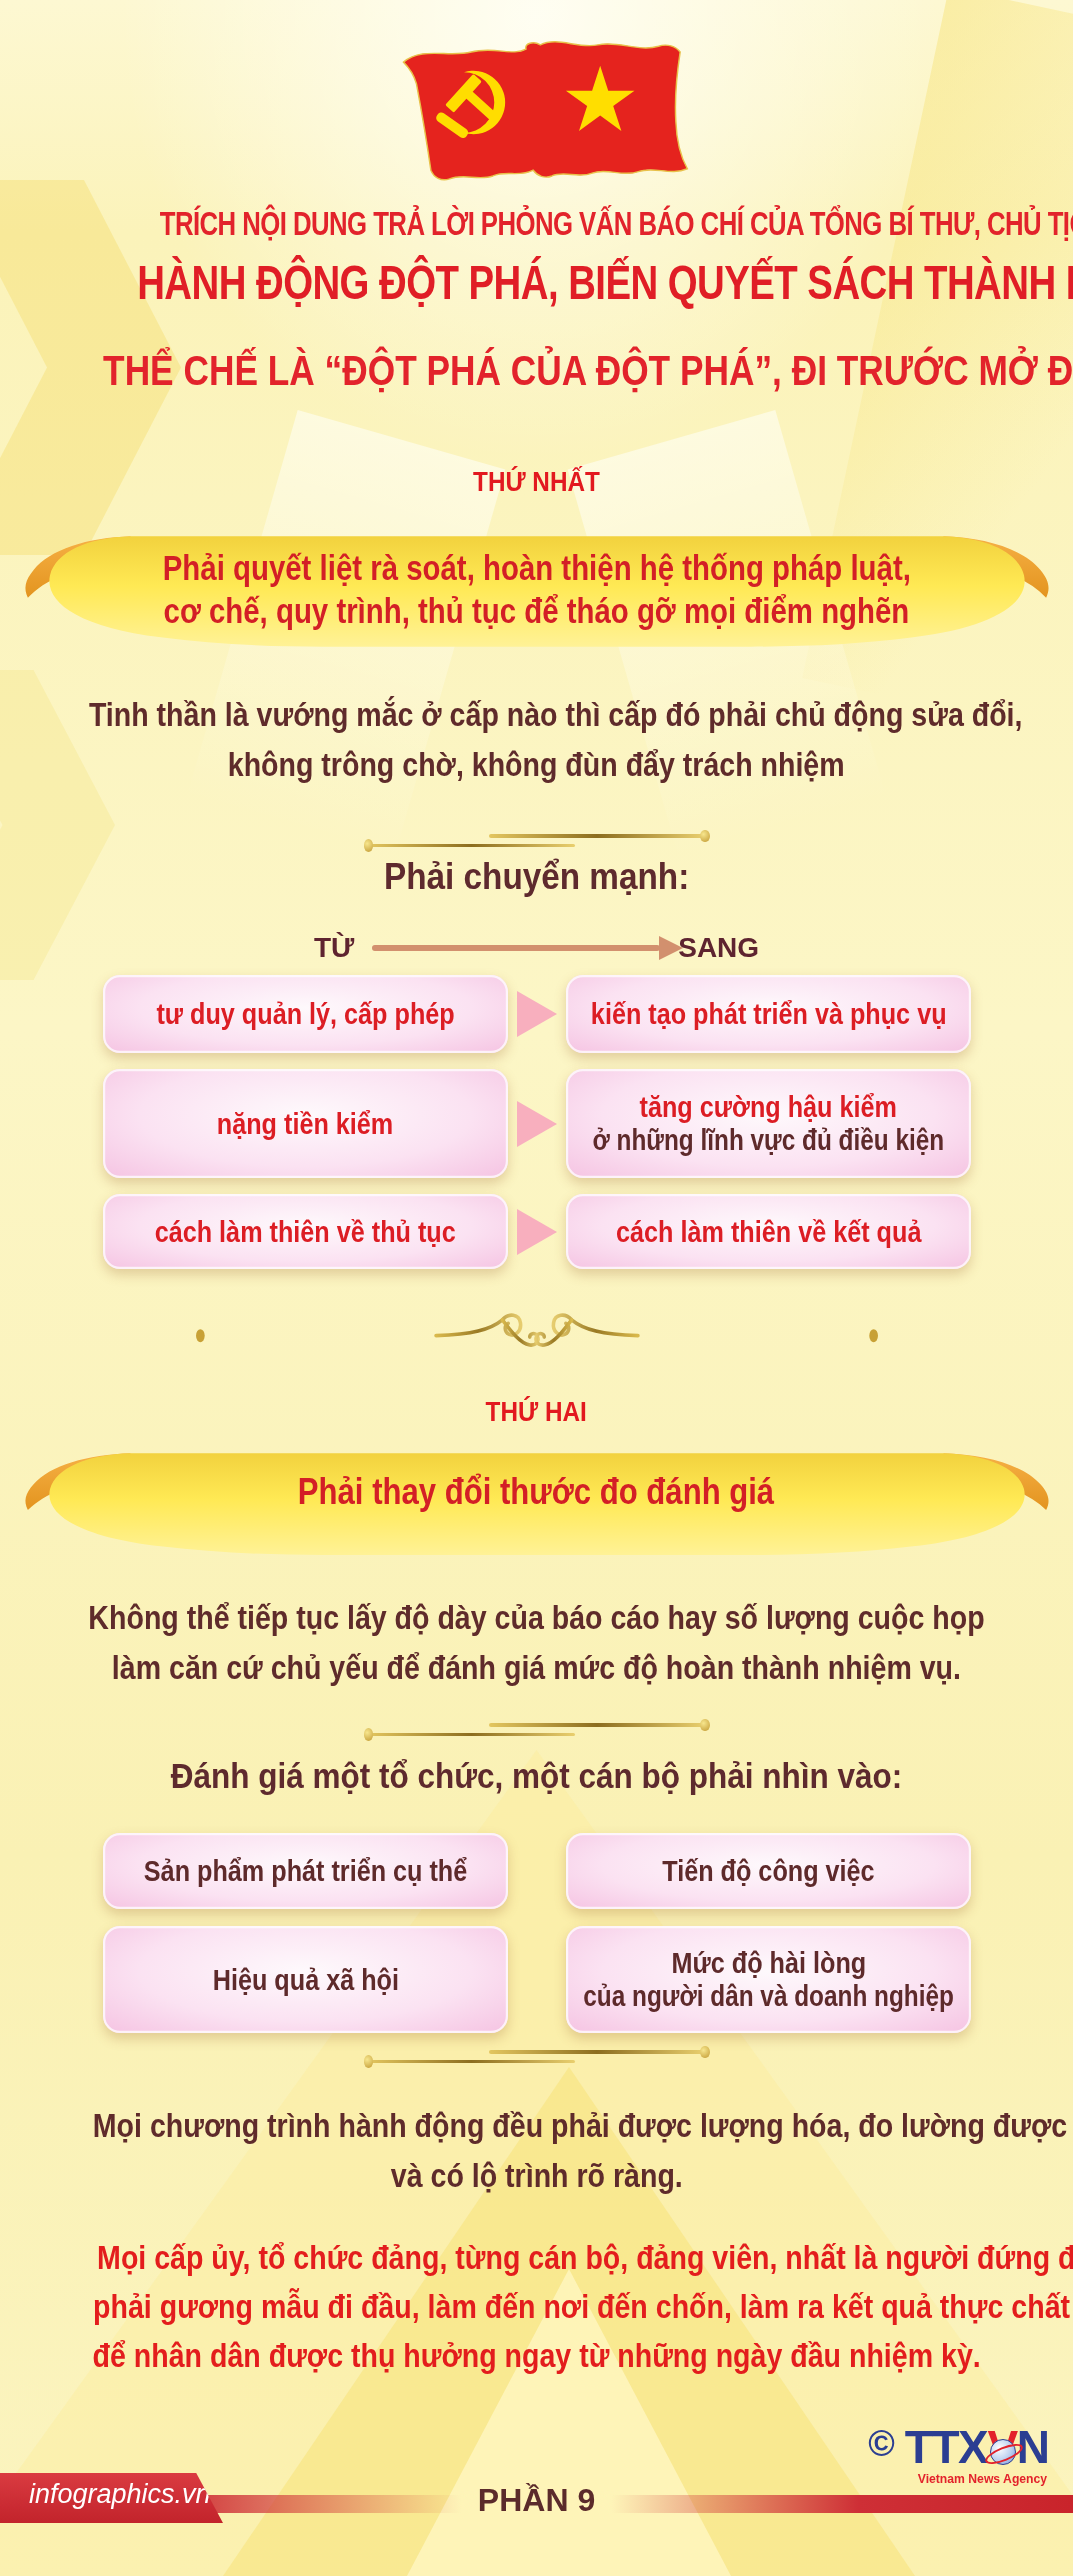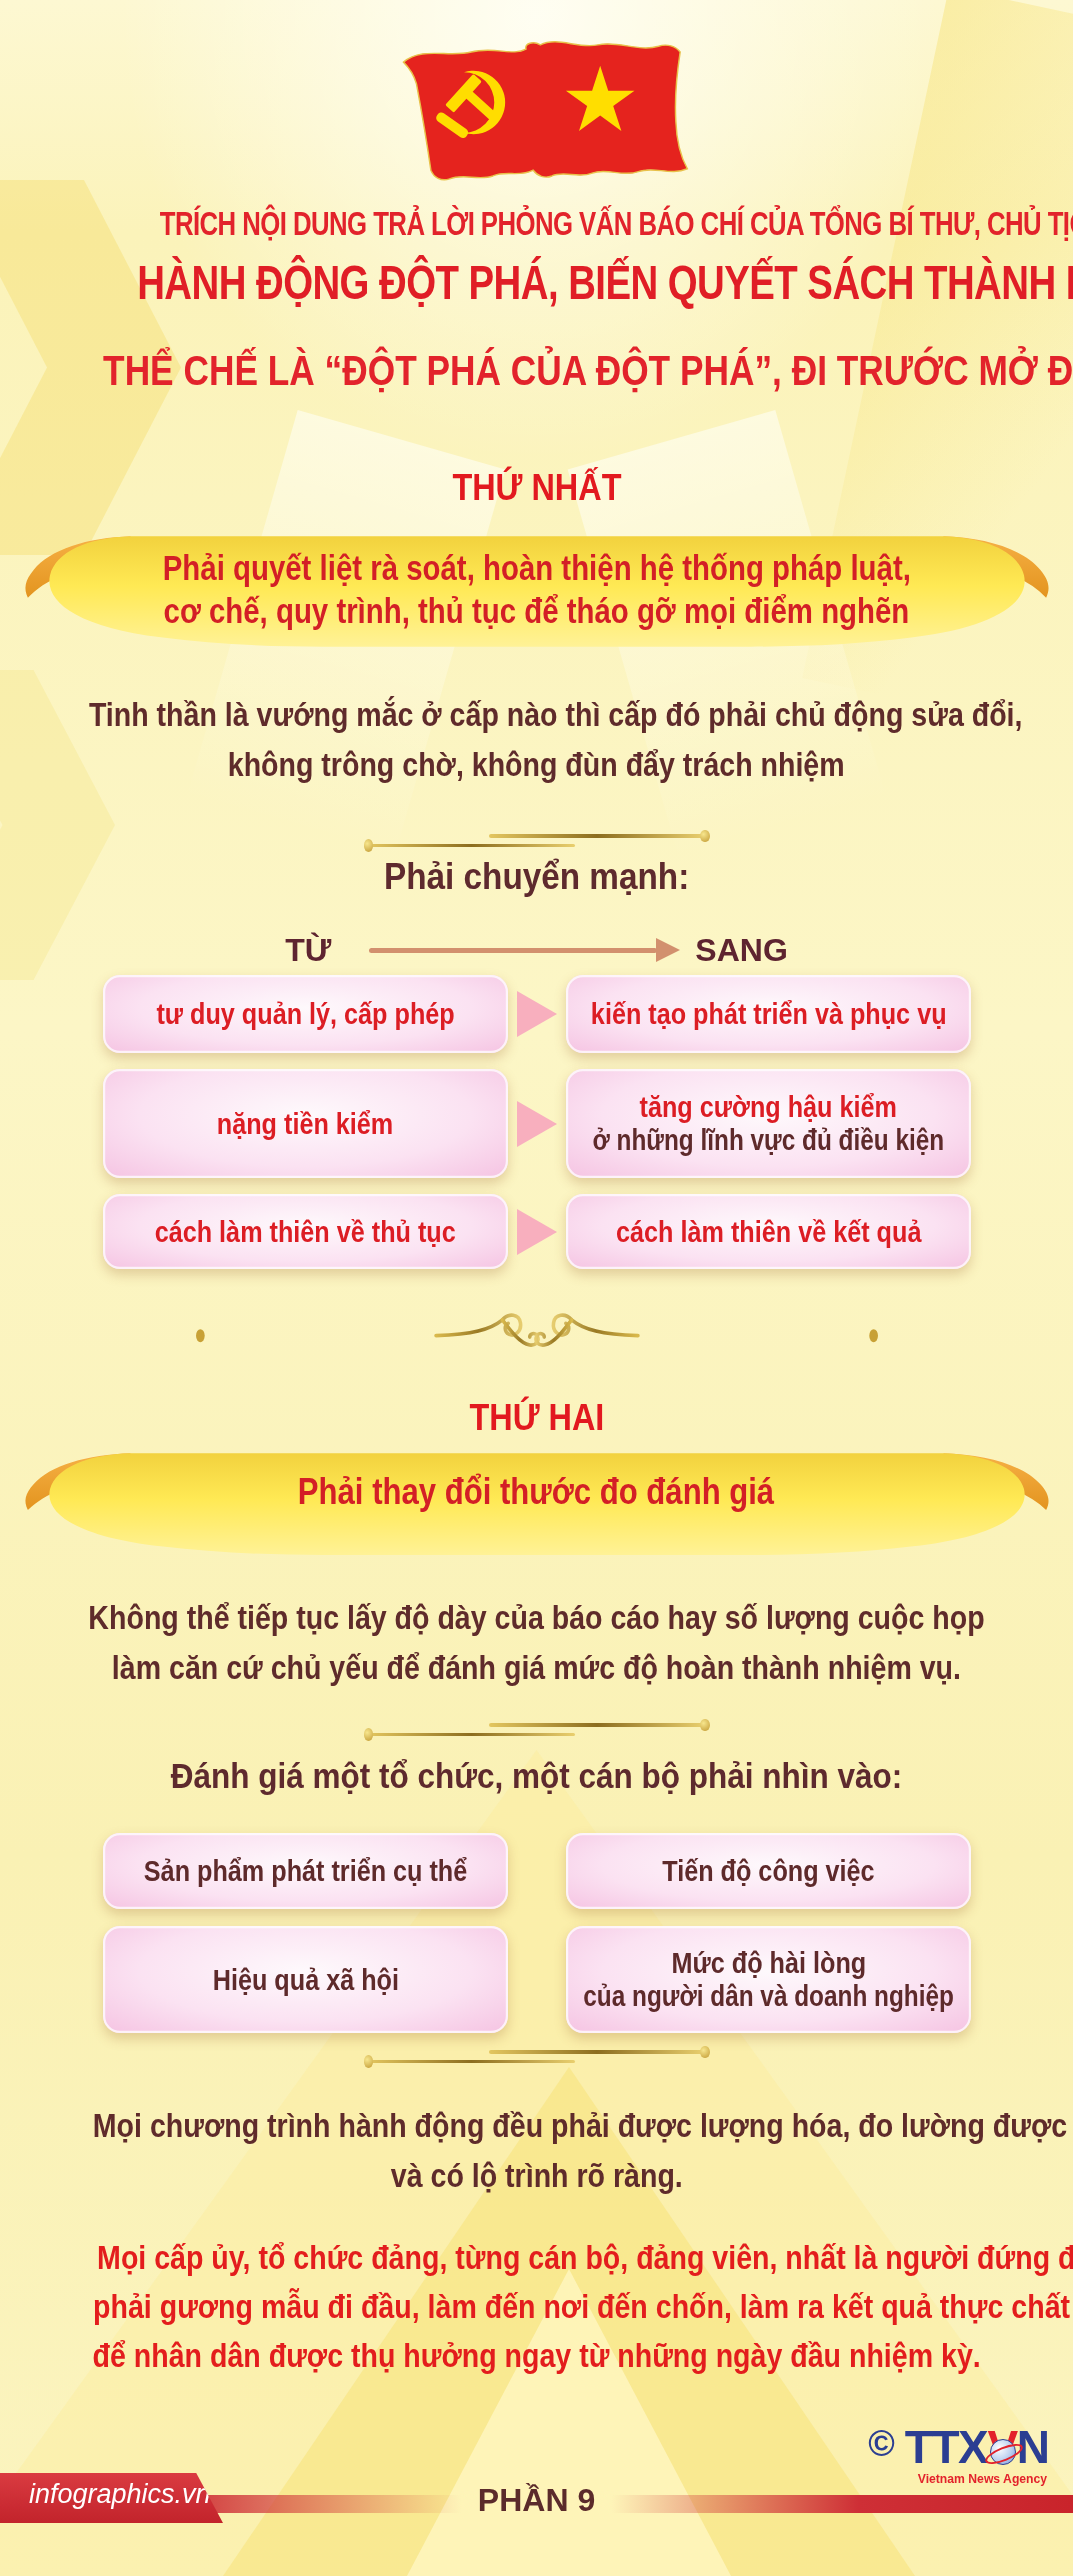--- a/index.html
+++ b/index.html
@@ -28,21 +28,21 @@
   .beamR{right:238px;transform:rotate(-16deg);}
   .mtn{position:absolute;clip-path:polygon(50% 0,100% 100%,0 100%);}
   .mtn0{left:-58px;top:1750px;width:1189px;height:826px;background:rgba(251,236,150,.35);}
   .mtn1{left:223px;top:2067px;width:692px;height:509px;background:rgba(248,225,115,.5);}
   .mtn2{left:407px;top:2269px;width:324px;height:307px;background:rgba(255,246,190,.85);}
   
   .flag{position:absolute;top:24.5px;left:50%;margin-left:-158px;width:317px;height:160px;}
   .kicker{top:205px;font-size:33px;font-weight:700;color:#E2232B;letter-spacing:-0.7px;}
   .title {top:255px;font-size:48px;font-weight:800;color:#E01E26;letter-spacing:-0.7px;}
   .subtitle{top:347px;font-size:42px;font-weight:700;color:#E2232B;}
-  .seclabel{font-size:36px;font-weight:800;color:#E2191F;}
+  .seclabel{font-size:27px;font-weight:800;color:#E2191F;}
   .lb1{top:467px;} .lb2{top:1397px;}
   
   .ribbon{position:absolute;left:50%;transform:translateX(-50%);width:1033px;}
   .ribbon svg{position:absolute;inset:0;width:100%;height:100%;}
   .rtext{position:relative;z-index:1;text-align:center;font-weight:800;color:#D31F26;}
   .r1{top:523px;height:127px;} .r1 .rtext{padding-top:23px;font-size:35px;line-height:43px;}
   .r2{top:1441px;height:117px;} .r2 .rtext{padding-top:30px;font-size:37px;}
   
   .para{font-size:34px;line-height:50px;font-weight:700;color:#5F2B2B;}
   .p1{top:689px;} .p2{top:1592px;} .p3{top:2100px;}
@@ -53,21 +53,21 @@
     background:linear-gradient(90deg,#E3C65F,#8C6D1F 50%,#E9CF6E);}
   .pin .l1{left:4.3px;top:13.7px;width:207px;}
   .pin .l2{right:4.3px;top:4.3px;width:216px;}
   .pin .k1,.pin .k2{position:absolute;width:9.4px;height:12.2px;border-radius:50%;
     background:radial-gradient(circle at 35% 35%,#F7E68D,#C29A33);}
   .pin .k1{left:0;top:9.4px;} .pin .k2{right:0;top:0;}
   .pd1{top:830px;} .pd2{top:1719px;} .pd3{top:2046px;}
   
   .chuyen{top:856px;font-size:37px;font-weight:800;color:#5E2A2E;}
   .fromto{position:absolute;top:932px;left:0;right:0;display:flex;align-items:center;
-    justify-content:center;gap:38px;font-size:32px;font-weight:700;color:#5E2430;}
+    justify-content:center;gap:18px;font-size:28px;font-weight:700;color:#5E2430;}
   .arrowline{position:relative;width:288px;height:5.8px;border-radius:2.9px;background:#D2906E;}
   .arrowline:after{content:"";position:absolute;right:-23px;top:-9.4px;width:0;height:0;
     border-left:24.5px solid #D2906E;border-top:12.2px solid transparent;border-bottom:12.2px solid transparent;}
   .grid1{position:absolute;top:975px;left:103px;width:867px;display:grid;
     grid-template-columns:405px 58px 405px;row-gap:16px;}
   .grid2{position:absolute;top:1833px;left:103px;width:867px;display:grid;
     grid-template-columns:405px 405px;column-gap:58px;row-gap:17.3px;}
   .box{border-radius:17px;box-sizing:border-box;padding:5.8px 7.2px;
     background:radial-gradient(ellipse at 50% 42%,#FEF9FC 0%,#FBE2F2 58%,#F5C3E2 100%);
     box-shadow:0 5.8px 11.5px rgba(150,90,40,.25),inset 0 0 0 2.2px rgba(255,255,255,.75);

